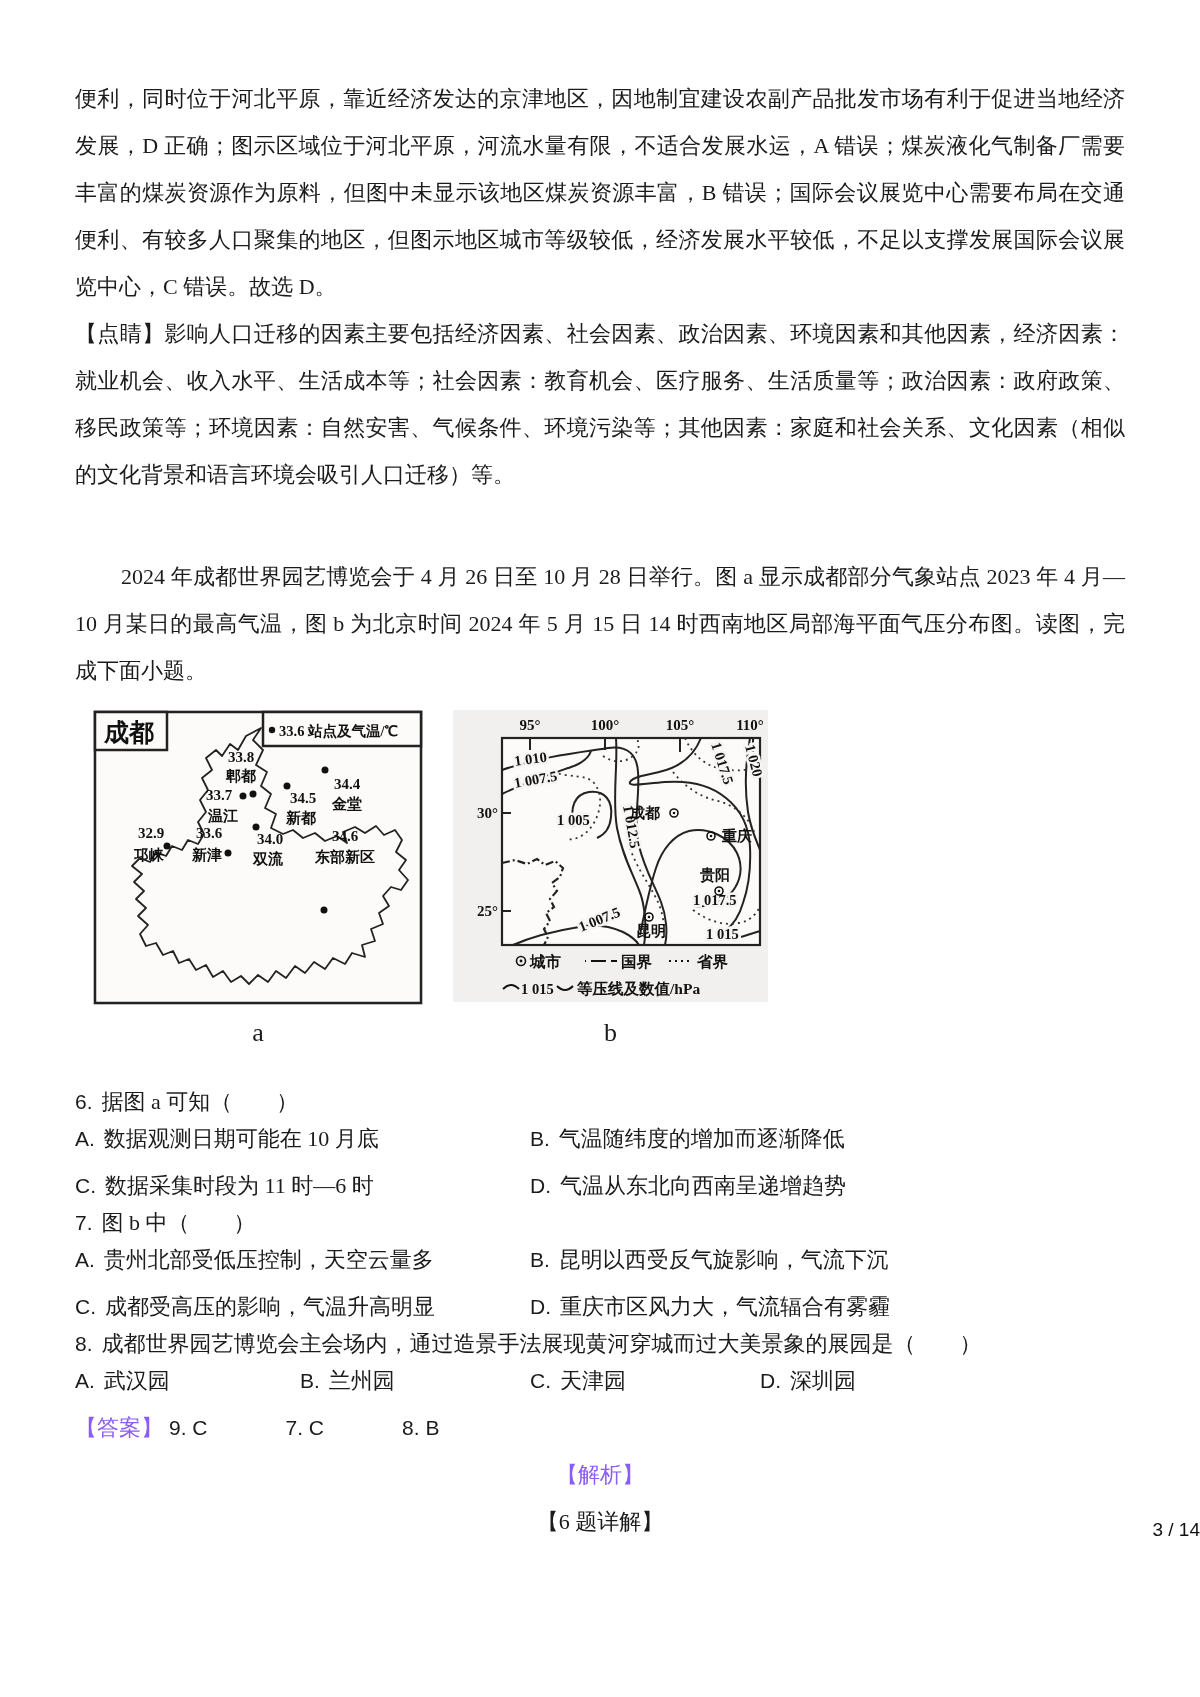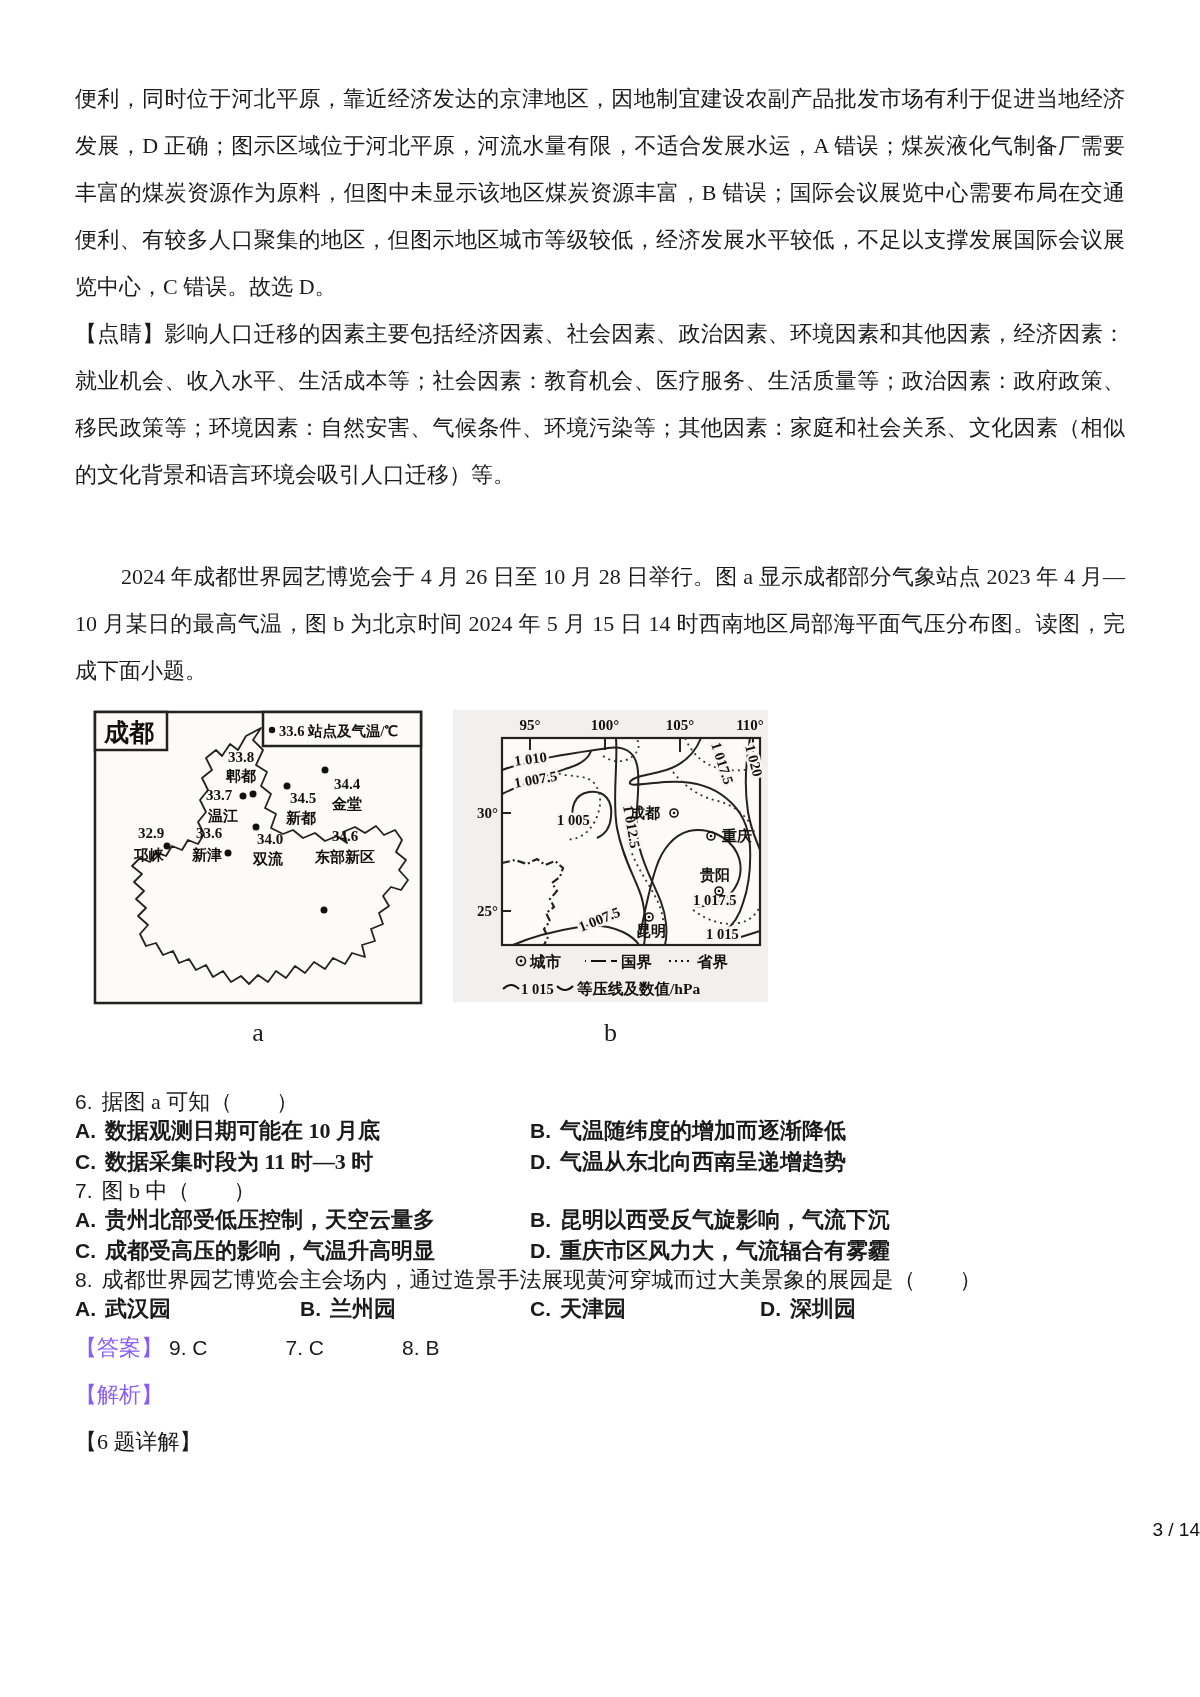--- a/index.html
+++ b/index.html
@@ -25,26 +25,26 @@
   .leg-lab { font-size:15.5px; font-weight:bold; }
   .captions { display:flex; gap:30px; margin-left:18px; margin-top:8px; }
   .captions span { display:block; text-align:center; font-size:26px; line-height:40px; }
   .cap-a { width:330px; } .cap-b { width:315px; }
 
   .questions { margin-top:35px; }
   .qline { font-size:22px; line-height:27px; }
   .okey, .qnum { font-family:"Liberation Sans", sans-serif; font-size:21px; margin-right:9px; }
   .opts2 { display:grid; grid-template-columns:455px 1fr; }
   .opts4 { display:grid; grid-template-columns:225px 230px 230px 1fr; }
-  .opt { font-size:22px; line-height:31px; white-space:nowrap;font-weight:bold; }
+  .opt { font-size:22px; line-height:47px; white-space:nowrap; }
 
   .answer-line { font-size:22px; line-height:47px; }
   .accent { color:#8b5cf6; }
   .ans-item { font-family:"Liberation Sans", sans-serif; font-size:21px; margin-left:6px; margin-right:72px; }
-  .plain-label { font-size:22px; line-height:47px; }
+  .plain-label { font-size:22px; line-height:47px;text-align:center; }
   .page-footer {
     position:absolute; left:0; bottom:56px; width:100%; text-align:right;
     font-family:"Liberation Sans", sans-serif; font-size:19px; color:#111;
   }
 </style>
 </head>
 <body>
 
 <div class="page">
   <div class="content">
@@ -205,21 +205,21 @@
     <div class="questions">
 
       <div class="qline">
         <span class="qnum">6.</span><span>据图 a 可知（　　）</span>
       </div>
       <div class="opts2">
         <div class="opt"><span class="okey">A.</span><span>数据观测日期可能在 10 月底</span></div>
         <div class="opt"><span class="okey">B.</span><span>气温随纬度的增加而逐渐降低</span></div>
       </div>
       <div class="opts2">
-        <div class="opt"><span class="okey">C.</span><span>数据采集时段为 11 时—3 时</span></div>
+        <div class="opt"><span class="okey">C.</span><span>数据采集时段为 11 时—6 时</span></div>
         <div class="opt"><span class="okey">D.</span><span>气温从东北向西南呈递增趋势</span></div>
       </div>
 
       <div class="qline">
         <span class="qnum">7.</span><span>图 b 中（　　）</span>
       </div>
       <div class="opts2">
         <div class="opt"><span class="okey">A.</span><span>贵州北部受低压控制，天空云量多</span></div>
         <div class="opt"><span class="okey">B.</span><span>昆明以西受反气旋影响，气流下沉</span></div>
       </div>

